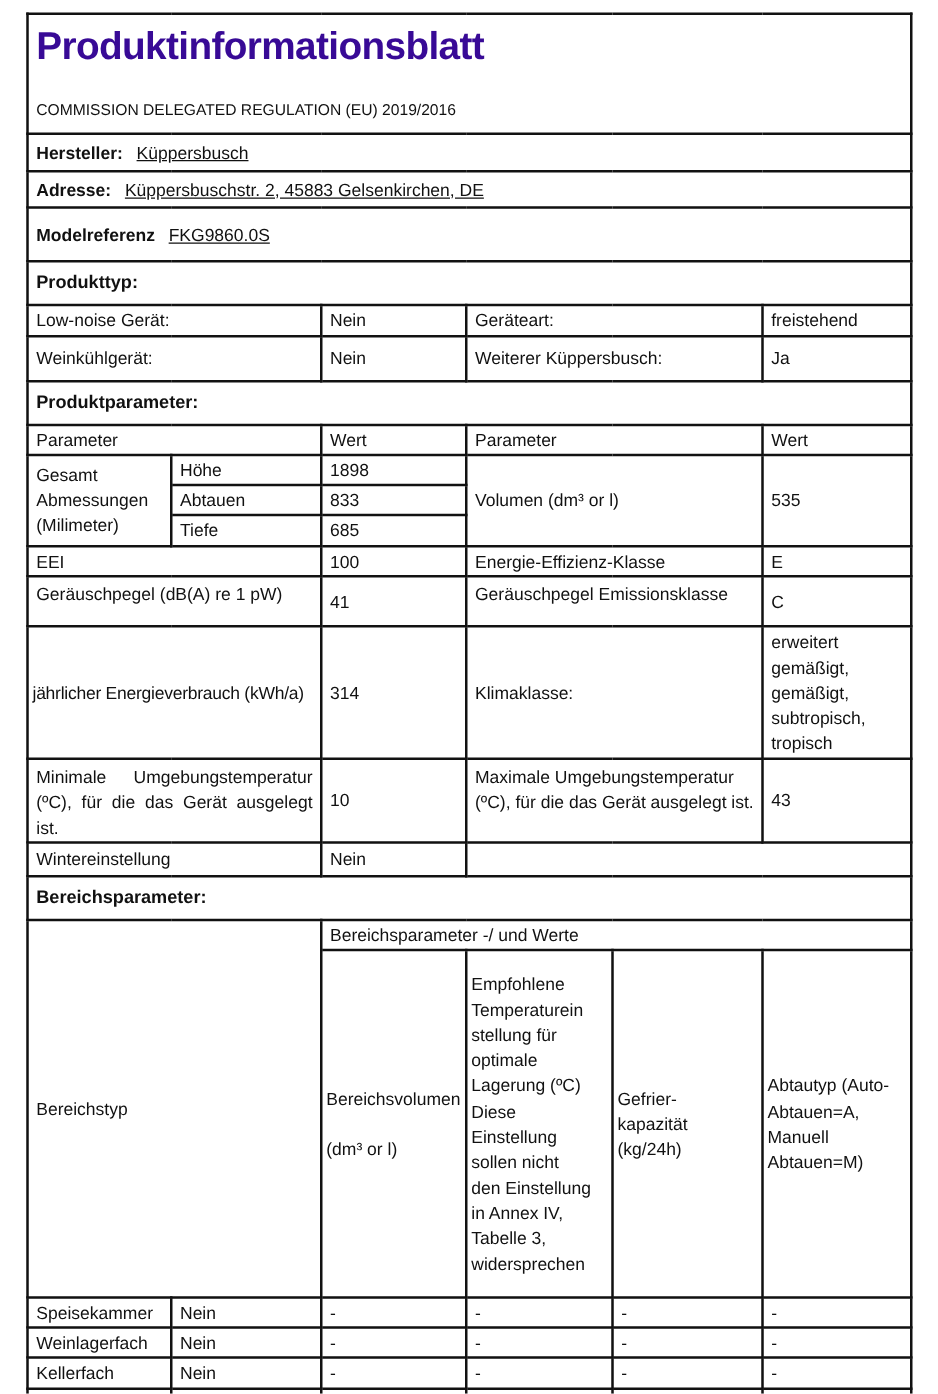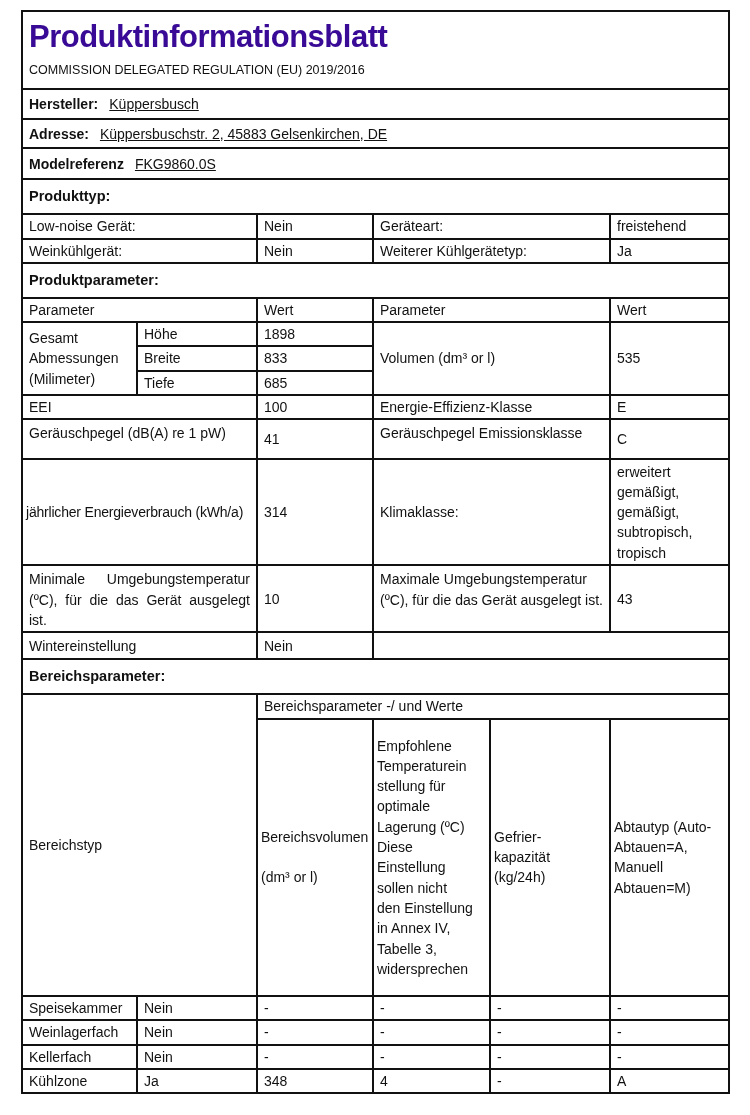--- a/index.html
+++ b/index.html
@@ -29,21 +29,21 @@
   .c{}
   .vt{vertical-align:top;padding-top:3px;}
   .just{text-align:justify;}
   .preline{white-space:pre-line;}
   .heading{font-weight:bold;font-size:14.5px;padding:6px 6px;}
   .title-cell{padding:8px 6px 9px;}
   .title{
     font-size:31px;font-weight:bold;letter-spacing:-0.5px;
     color:#380a96;line-height:1.1;
   }
-  .subtitle{font-size:12.5px;margin-top:7px;color:#111;}
+  .subtitle{font-size:12.5px;margin-top:25px;color:#111;}
   .info-label{font-weight:bold;}
   .info-value{margin-left:11px;text-decoration:underline;}
   .tight{padding:16px 3px;}
   .footer{
     position:absolute;right:24px;top:1143px;
     font-size:18px;color:#111;
   }
 </style>
 </head>
 <body>
@@ -70,39 +70,39 @@
     <tr style="height:30px">
       <td colspan="6">
         <span class="info-label">Hersteller:</span><span class="info-value">Küppersbusch</span>
       </td>
     </tr>
     <tr style="height:29px">
       <td colspan="6">
         <span class="info-label">Adresse:</span><span class="info-value">Küppersbuschstr. 2, 45883 Gelsenkirchen, DE</span>
       </td>
     </tr>
-    <tr style="height:31px">
+    <tr style="height:43px">
       <td colspan="6">
         <span class="info-label">Modelreferenz</span><span class="info-value">FKG9860.0S</span>
       </td>
     </tr>
 
     <tr style="height:28px">
       <td colspan="6" class="heading">Produkttyp:</td>
     </tr>
     <tr style="height:24px">
       <td colspan="2">Low-noise Gerät:</td>
       <td class="c">Nein</td>
       <td colspan="2">Geräteart:</td>
       <td class="c">freistehend</td>
     </tr>
-    <tr style="height:24px">
+    <tr style="height:36px">
       <td colspan="2">Weinkühlgerät:</td>
       <td class="c">Nein</td>
-      <td colspan="2">Weiterer Kühlgerätetyp:</td>
+      <td colspan="2">Weiterer Küppersbusch:</td>
       <td class="c">Ja</td>
     </tr>
 
     <tr style="height:27px">
       <td colspan="6" class="heading">Produktparameter:</td>
     </tr>
     <tr style="height:22px">
       <td colspan="2">Parameter</td>
       <td class="c">Wert</td>
       <td colspan="2">Parameter</td>
@@ -111,21 +111,21 @@
     <tr style="height:23px">
       <td rowspan="3" class="preline">Gesamt
 Abmessungen
 (Milimeter)</td>
       <td class="c">Höhe</td>
       <td class="c">1898</td>
       <td colspan="2" rowspan="3">Volumen (dm³ or l)</td>
       <td rowspan="3" class="c">535</td>
     </tr>
     <tr style="height:23px">
-      <td class="c">Breite</td>
+      <td class="c">Abtauen</td>
       <td class="c">833</td>
     </tr>
     <tr style="height:23px">
       <td class="c">Tiefe</td>
       <td class="c">685</td>
     </tr>
     <tr style="height:24px">
       <td colspan="2">EEI</td>
       <td class="c">100</td>
       <td colspan="2">Energie-Effizienz-Klasse</td>

